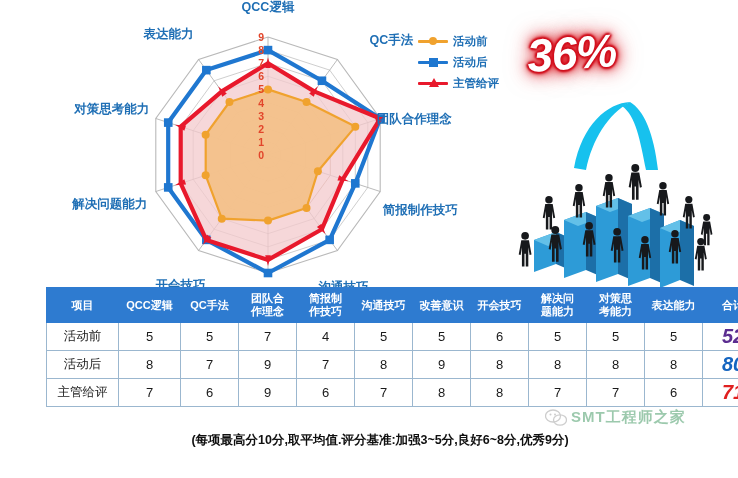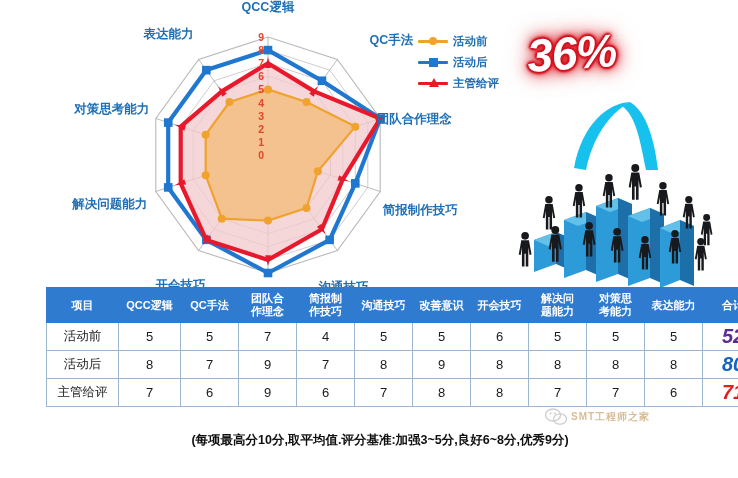--- a/index.html
+++ b/index.html
@@ -73,21 +73,21 @@
   .caption{
     position:absolute;left:11px;top:432px;width:738px;text-align:center;
     font-size:12.5px;color:#101010;font-weight:bold;
   }
 
   
   .watermark{
     position:absolute;left:545px;top:408px;display:flex;align-items:center;
     opacity:.42;
   }
-  .wm-txt{font-size:10px;color:#a16207;letter-spacing:1px;font-weight:bold;}
+  .wm-txt{font-size:15px;color:#15803d;letter-spacing:1px;font-weight:bold;}
 </style>
 </head>
 <body>
 
 <div id="root">
 
   <div class="radar-wrap">
     <svg class="radar-svg" id="radar" width="520" height="295" viewBox="0 0 520 295">
         <polygon points="268.0,141.9 275.7,144.4 280.5,150.9 280.5,159.1 275.7,165.6 268.0,168.1 260.3,165.6 255.5,159.1 255.5,150.9 260.3,144.4" fill="none" stroke="#b08a6a" stroke-width="0.7"></polygon>
         <polygon points="268.0,128.8 283.4,133.8 292.9,146.9 292.9,163.1 283.4,176.2 268.0,181.2 252.6,176.2 243.1,163.1 243.1,146.9 252.6,133.8" fill="none" stroke="#b08a6a" stroke-width="0.7"></polygon>

